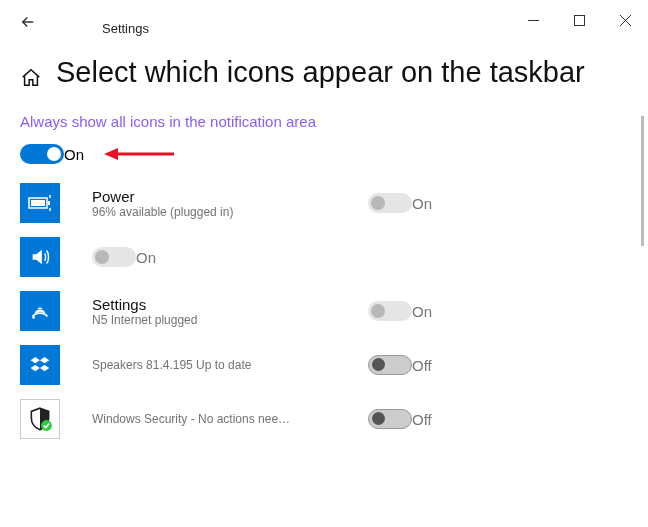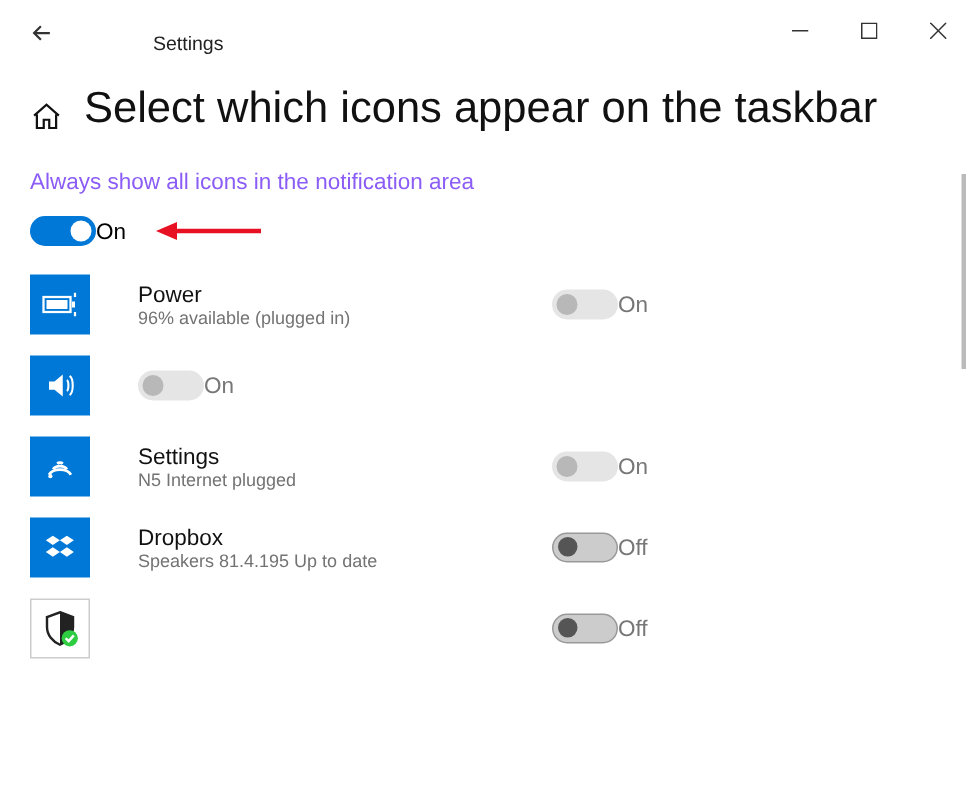--- a/index.html
+++ b/index.html
@@ -298,39 +298,39 @@
       </div>
     </div>
 
     <div class="item">
       <div class="icon-box">
         <svg width="22" height="22" viewBox="0 0 24 24" fill="#fff">
             <path d="M6 3l6 4-6 4-6-4 6-4zm12 0l6 4-6 4-6-4 6-4zM6 13l6 4-6 4-6-4 6-4zm12 0l6 4-6 4-6-4 6-4z" transform="scale(0.85) translate(2,1)"></path>
           </svg>
       </div>
       <div class="item-text">
-        <div class="item-title">Dropbox</div>
         <div class="item-sub">Speakers 81.4.195 Up to date</div>
       </div>
       <div class="item-toggle-col">
         <div class="toggle off"></div>
         <div class="toggle-label">Off</div>
       </div>
     </div>
 
     <div class="item">
       <div class="icon-box white">
         <svg width="26" height="26" viewBox="0 0 24 24">
             <path d="M12 2l8 3v6c0 5-3.5 9-8 11-4.5-2-8-6-8-11V5l8-3z" fill="#fff" stroke="#222" stroke-width="1.5"></path>
             <path d="M12 2l8 3v6c0 5-3.5 9-8 11V2z" fill="#222"></path>
             <circle cx="18" cy="18" r="5" fill="#2ecc40"></circle>
             <path d="M15.5 18l1.8 1.8 3.2-3.6" fill="none" stroke="#fff" stroke-width="1.5"></path>
           </svg>
       </div>
       <div class="item-text">
+        <div class="item-sub">Windows Security - No actions nee…</div>
       </div>
       <div class="item-toggle-col">
         <div class="toggle off"></div>
         <div class="toggle-label">Off</div>
       </div>
     </div>
 
   </div>
 </div>
 

